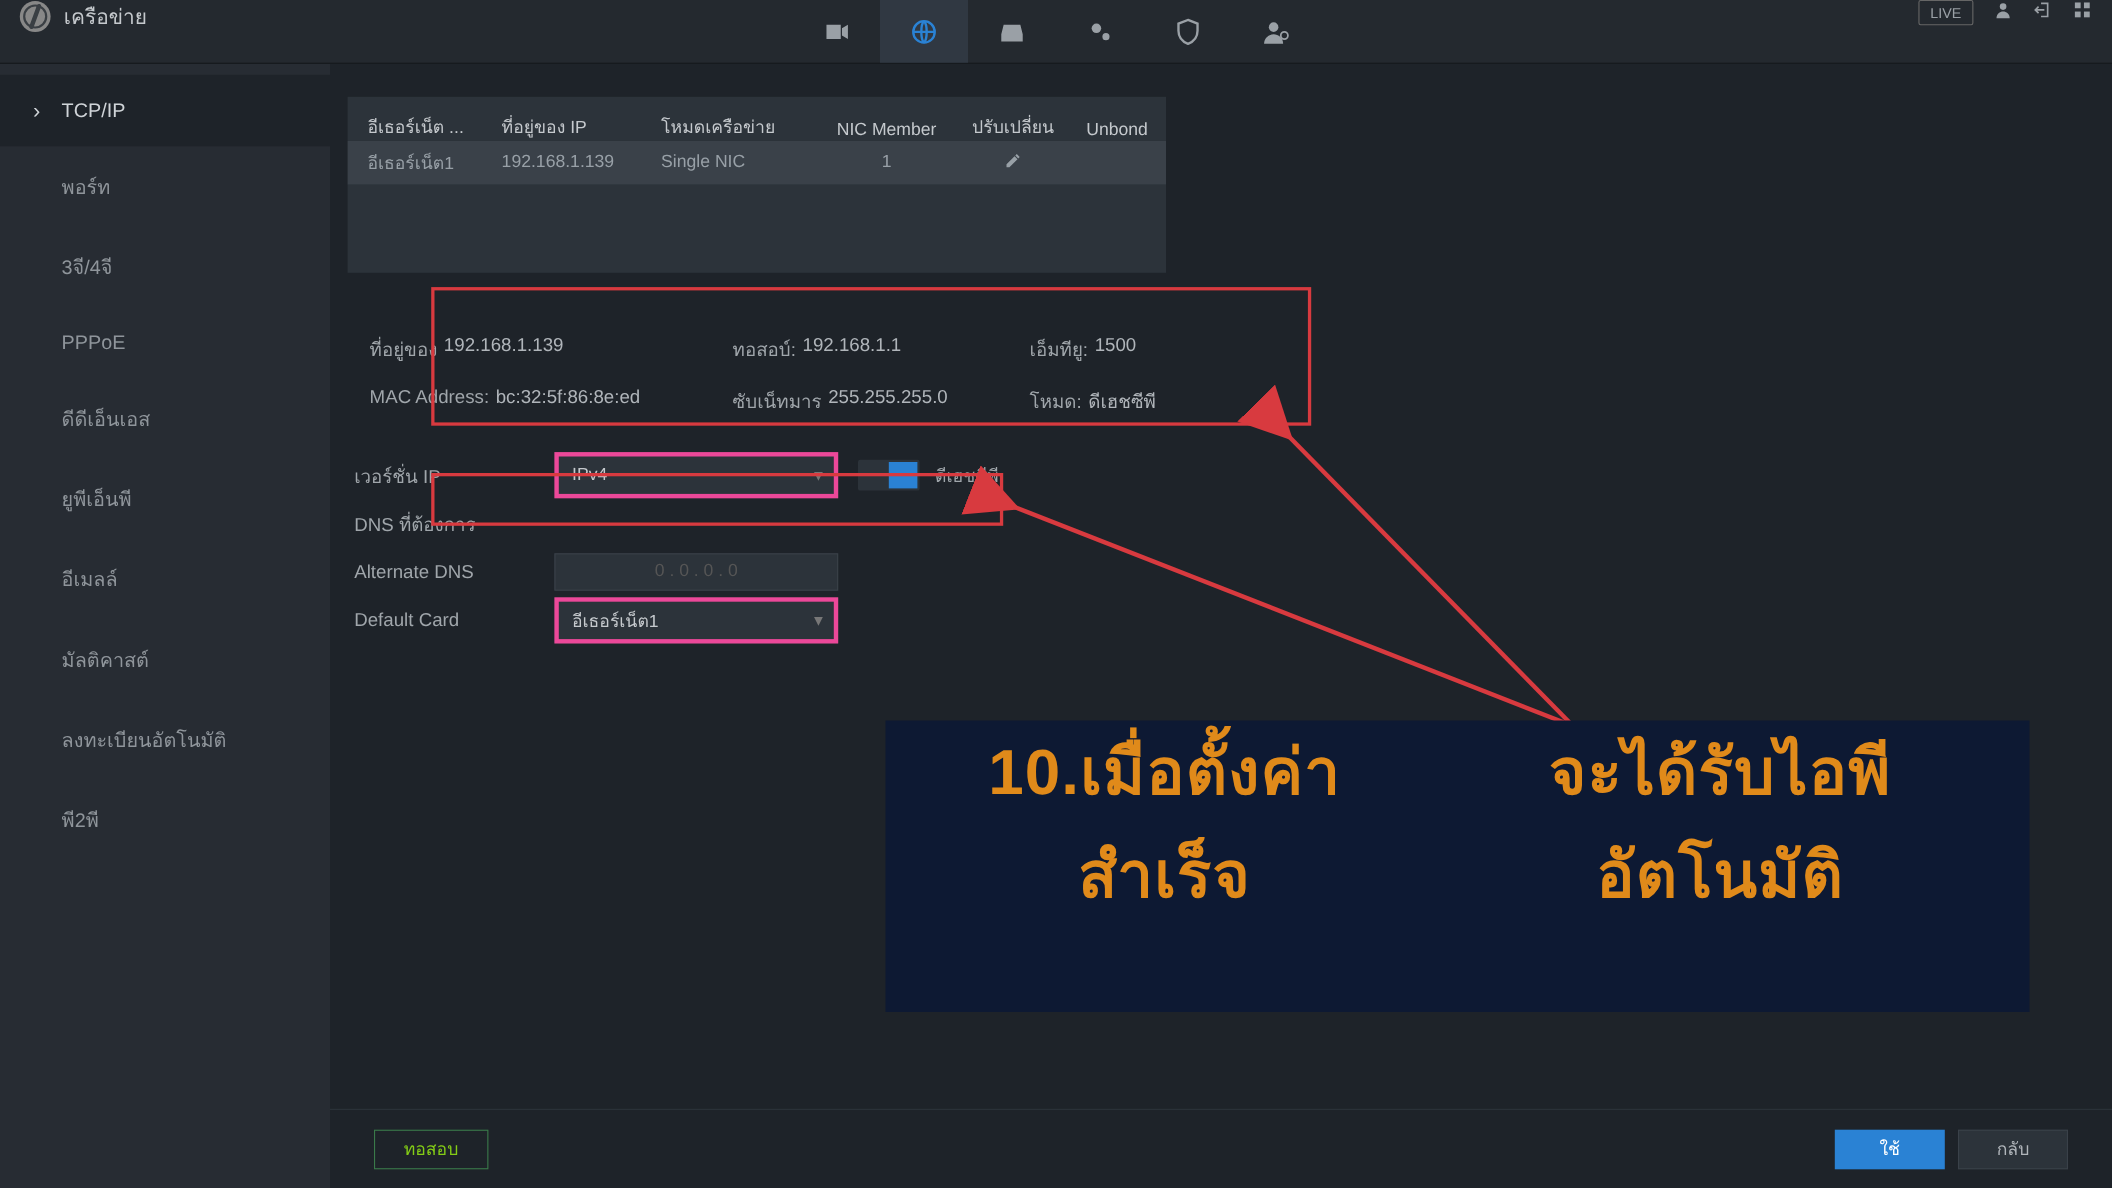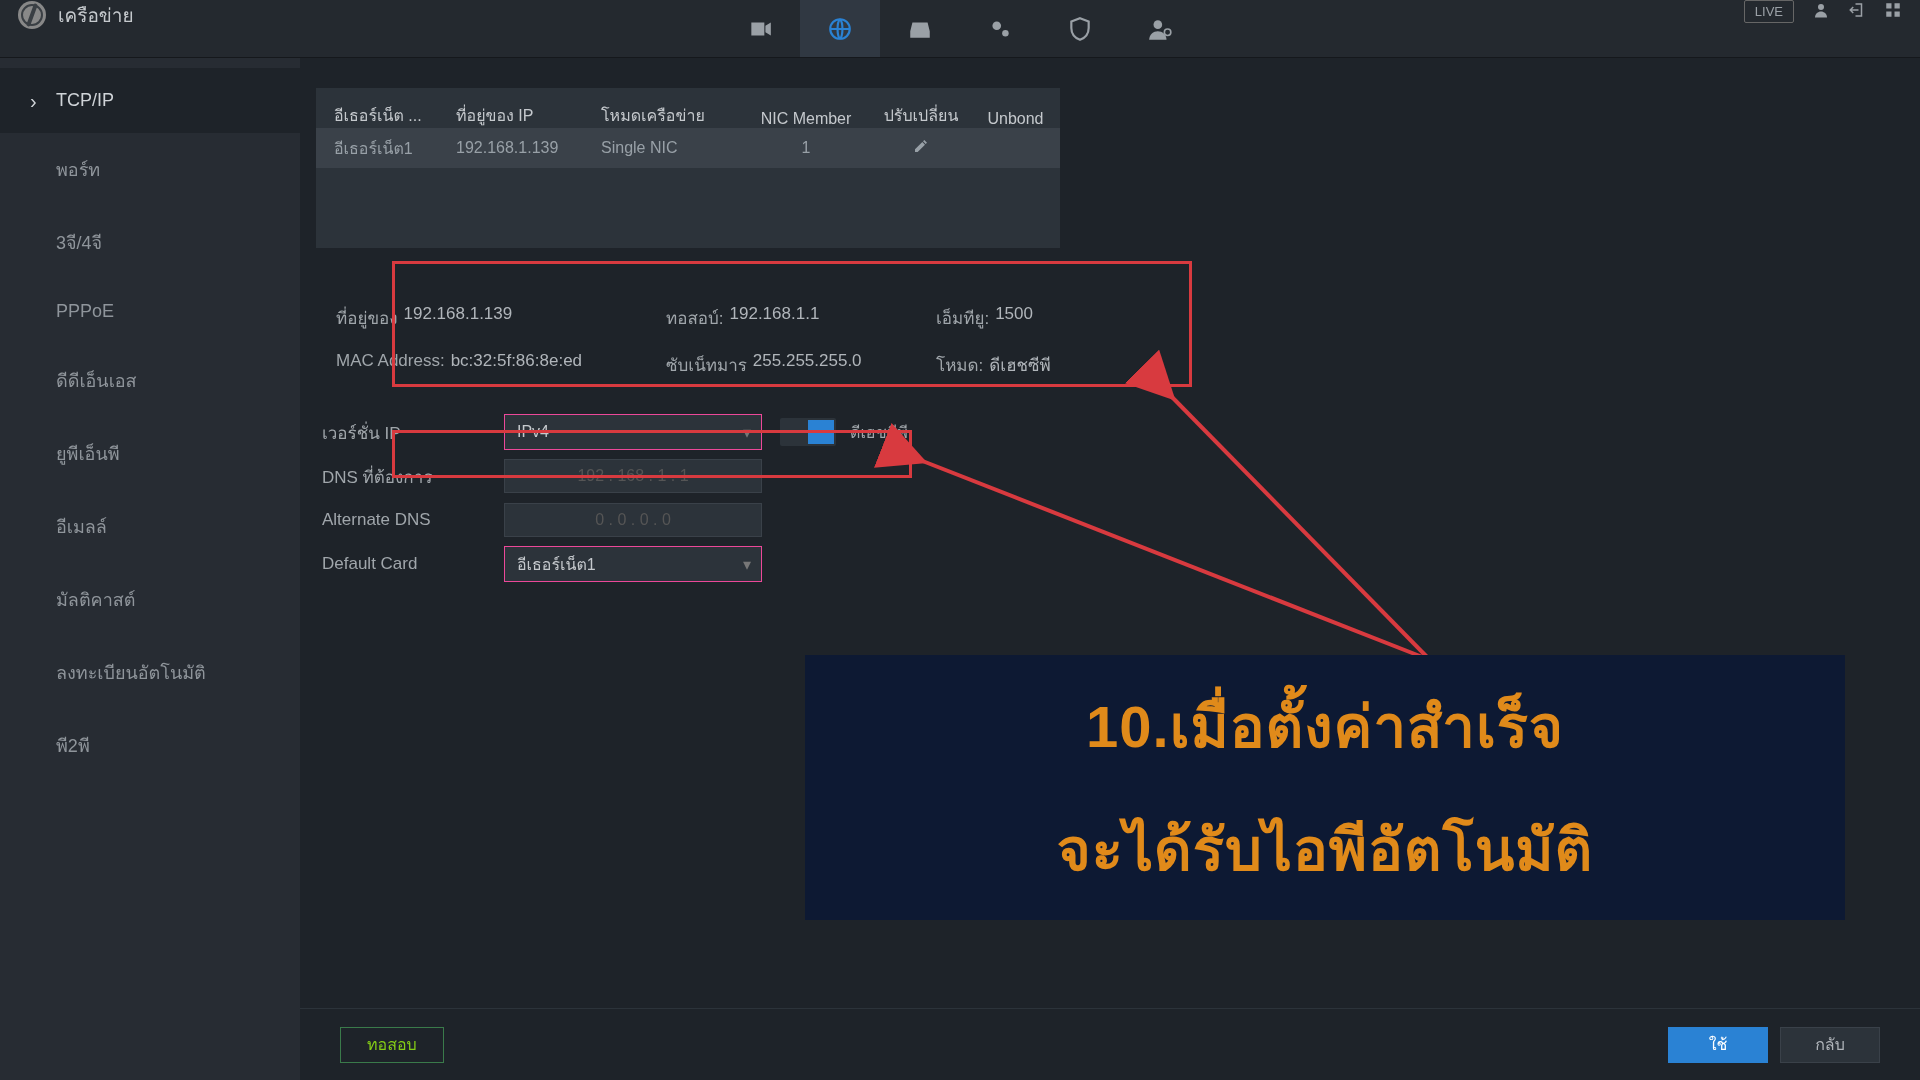--- a/index.html
+++ b/index.html
@@ -28,31 +28,31 @@
 .nic-head{display:flex;background:#2c333a;height:40px;align-items:flex-end;font-size:16px;color:#c5c9cd}
 .nic-row{display:flex;background:#3a4149;height:40px;align-items:center;font-size:16px;color:#98a0a7}
 .nic-blank{height:80px;background:#2c333a}
 .c1{width:140px;padding-left:18px}.c2{width:145px}.c3{width:140px}.c4{width:130px;text-align:center}.c5{width:100px;text-align:center}.c6{width:89px;text-align:center}
 .info-grid{width:770px;margin-top:40px;padding:16px 20px;display:grid;grid-template-columns:330px 270px 170px;row-gap:20px;font-size:17px;color:#b0b5ba}
 .info-cell{display:flex;gap:6px}
 .info-label{color:#a0a6ab}
 .form-rows{margin-top:16px;width:660px}
 .frow{display:flex;align-items:center;height:44px}
 .flabel{width:188px;font-size:17px;color:#a0a6ab;padding-left:6px}
-.select-box{width:258px;height:34px;background:#2c333a;border:1px solid #ec4899;display:flex;align-items:center;padding:17px 12px;color:#c5c9cd;font-size:16px;position:relative}
+.select-box{width:258px;height:34px;background:#2c333a;border:4px solid #ec4899;display:flex;align-items:center;padding:17px 12px;color:#c5c9cd;font-size:16px;position:relative}
 .select-box::after{content:"▾";position:absolute;right:10px;color:#777}
 .toggle{width:56px;height:28px;background:#2c333a;border-radius:2px;margin-left:18px;position:relative}
 .toggle-knob{position:absolute;right:2px;top:2px;width:26px;height:24px;background:#2a82d4}
 .toggle-label{margin-left:14px;font-size:16px;color:#a0a6ab}
 .ip-input{width:258px;height:34px;background:#2c333a;border:1px solid #3a4149;display:flex;align-items:center;justify-content:center;gap:6px;color:#555;font-size:16px}
 .hl-box{position:absolute;border:3px solid #d83a3f;pointer-events:none}
 .hl1{left:392px;top:261px;width:800px;height:126px}
 .hl2{left:392px;top:430px;width:520px;height:48px}
 .arrow-svg{position:absolute;left:0;top:0;pointer-events:none}
-.callout{position:absolute;left:805px;top:655px;width:1040px;height:265px;background:#0d1933;display:flex;flex-direction:column;justify-content:center;gap:30px;padding:0 30px}
+.callout{position:absolute;left:805px;top:655px;width:1040px;height:265px;background:#0d1933;display:flex;flex-direction:row;justify-content:center;gap:30px;padding:0 30px}
 .callout-text{color:#e08a1a;font-size:58px;font-weight:700;text-align:center;letter-spacing:1px}
 .footer{position:absolute;bottom:0;left:300px;right:0;height:72px;border-top:1px solid #2c333a;display:flex;align-items:center;padding:0 40px}
 .btn{height:36px;padding:0 26px;display:flex;align-items:center;justify-content:center;font-size:16px;cursor:pointer;border:1px solid #3a4149;background:#2c333a;color:#b0b5ba}
 .btn-test{border:1px solid #3a7a4a;color:#84cc16;background:transparent}
 .btn-apply{background:#2a82d4;color:#fff;border:none;margin-left:auto;width:100px}
 .btn-back{margin-left:12px;width:100px}
 .pencil{display:inline-block;width:16px;height:16px}
 .pencil svg{width:16px;height:16px;fill:#98a0a7}
 </style>
 </head>
@@ -186,21 +186,20 @@
       <div class="frow">
         <div class="flabel">เวอร์ชั่น IP</div>
         <div class="select-box">IPv4</div>
         <div class="toggle">
             <div class="toggle-knob"></div>
           </div>
         <div class="toggle-label">ดีเฮชซีพี</div>
       </div>
       <div class="frow">
         <div class="flabel">DNS ที่ต้องการ</div>
-        <div class="ip-input">192 . 168 . 1 . 1</div>
       </div>
       <div class="frow">
         <div class="flabel">Alternate DNS</div>
         <div class="ip-input">0 . 0 . 0 . 0</div>
       </div>
       <div class="frow">
         <div class="flabel">Default Card</div>
         <div class="select-box">อีเธอร์เน็ต1</div>
       </div>
     </div>

